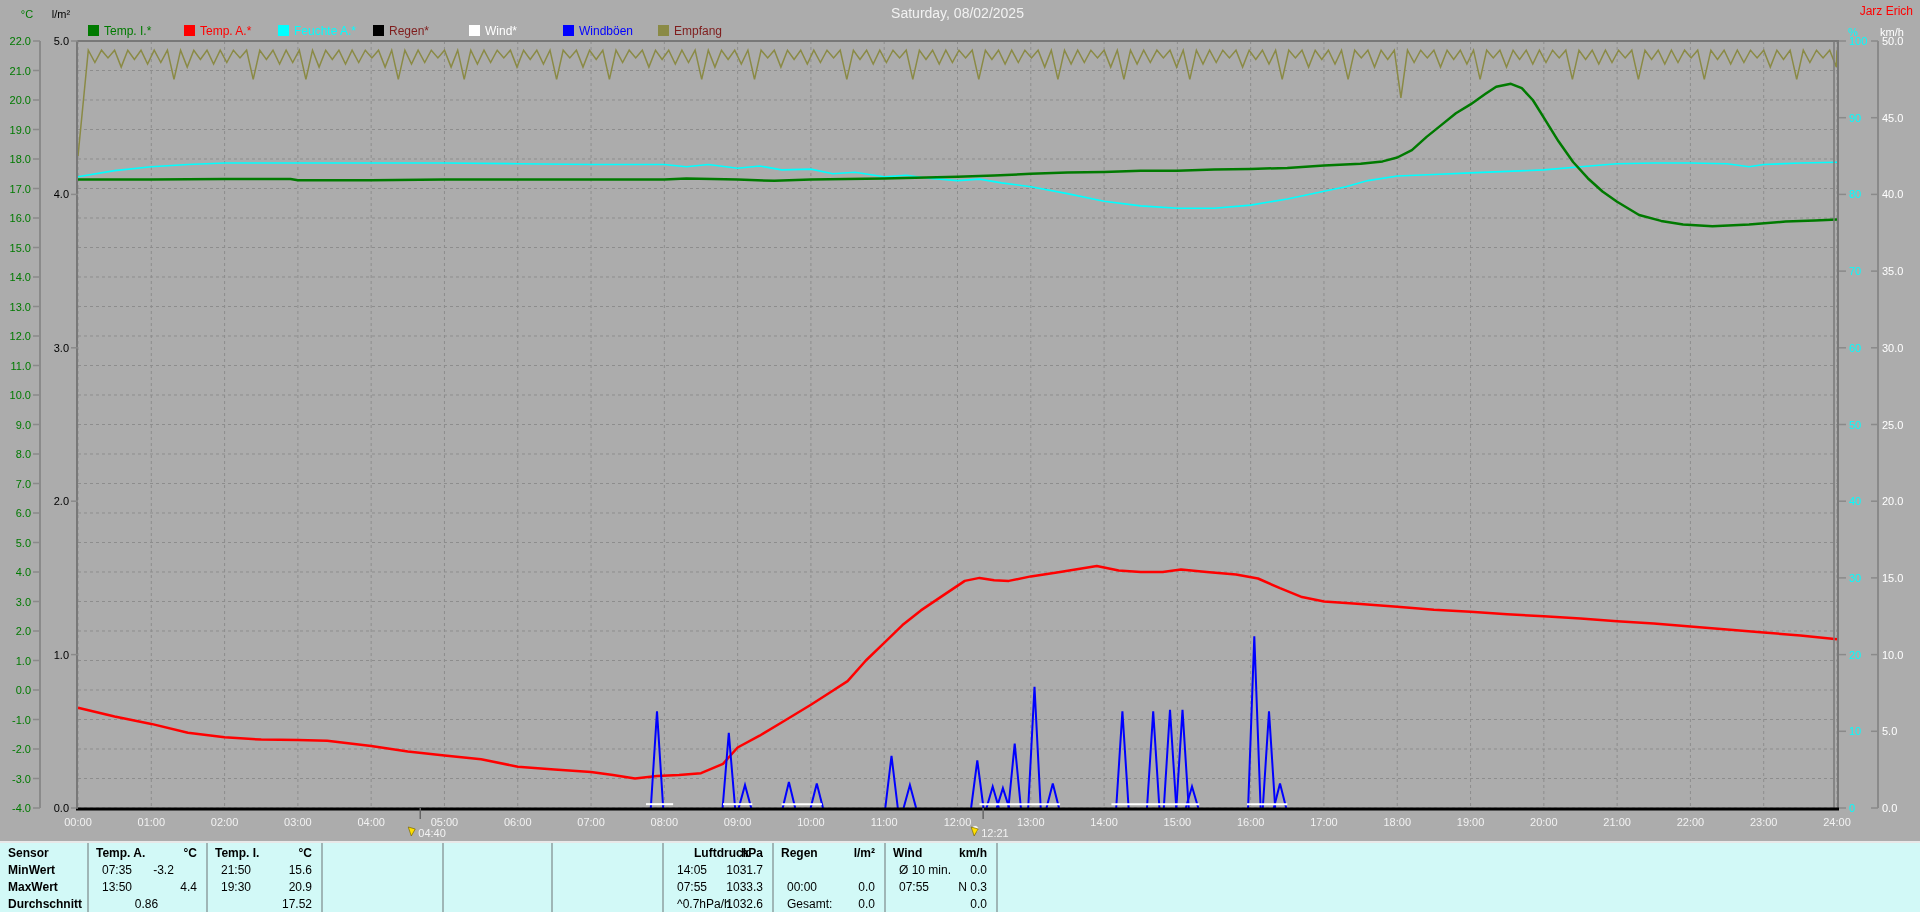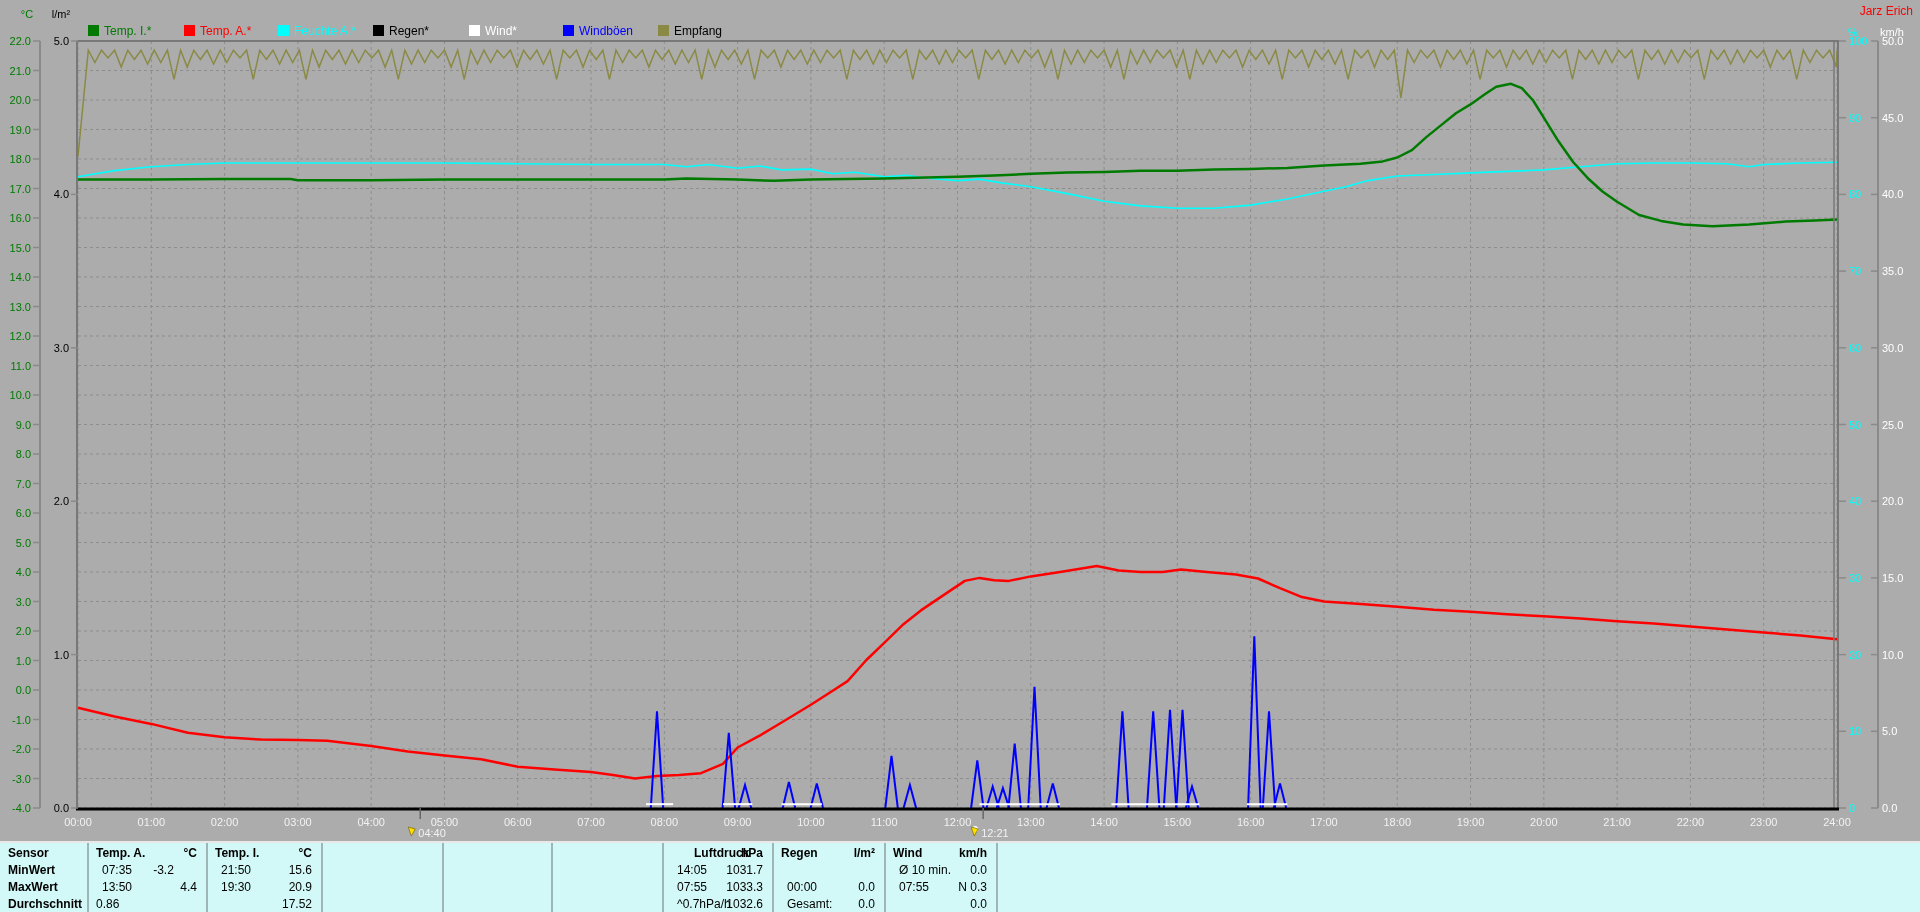--- a/index.html
+++ b/index.html
@@ -266,29 +266,30 @@
         <line x1="983.1520833333333" y1="808" x2="983.1520833333333" y2="819" stroke="#666" stroke-width="1.5"></line>
         <circle cx="975.1520833333333" cy="829" r="3.5" fill="#f8f8f8" stroke="#888" stroke-width="0.5"></circle>
         <polygon points="971.1520833333333,827 978.1520833333333,829 974.1520833333333,836" fill="#ffe000" stroke="#776600" stroke-width="0.7"></polygon>
         <text x="981.1520833333333" y="837" font-size="11" fill="#f2f2f2">12:21</text>
       </g>
     </svg>
   <span class="ovl axis-unit" style="left:8px;top:8px;width:38px;text-align:center;color:#007a00">°C</span>
   <span class="ovl axis-unit" style="left:44px;top:8px;width:34px;text-align:center;color:#000">l/m²</span>
   <span class="ovl axis-unit" style="left:1848px;top:26px;color:#00ffff">%</span>
   <span class="ovl axis-unit" style="left:1880px;top:26px;color:#fff">km/h</span>
+  <span class="ovl" id="title">Saturday, 08/02/2025</span>
   <span class="ovl" id="watermark">Jarz Erich</span>
   <div id="legend">
       <span class="legend-item" style="left: 88px;"><span class="sw" style="background: rgb(0, 122, 0);"></span><span style="color: rgb(0, 122, 0);">Temp. I.*</span></span>
       <span class="legend-item" style="left: 184px;"><span class="sw" style="background: rgb(255, 0, 0);"></span><span style="color: rgb(255, 0, 0);">Temp. A.*</span></span>
       <span class="legend-item" style="left: 278px;"><span class="sw" style="background: rgb(0, 255, 255);"></span><span style="color: rgb(0, 255, 255);">Feuchte A.*</span></span>
-      <span class="legend-item" style="left: 373px;"><span class="sw" style="background: rgb(0, 0, 0);"></span><span style="color: #000000;">Regen*</span></span>
+      <span class="legend-item" style="left: 373px;"><span class="sw" style="background: rgb(0, 0, 0);"></span><span style="color: #7f1d1d;">Regen*</span></span>
       <span class="legend-item" style="left: 469px;"><span class="sw" style="background: rgb(255, 255, 255);"></span><span style="color: rgb(255, 255, 255);">Wind*</span></span>
       <span class="legend-item" style="left: 563px;"><span class="sw" style="background: rgb(0, 0, 255);"></span><span style="color: rgb(0, 0, 255);">Windböen</span></span>
-      <span class="legend-item" style="left: 658px;"><span class="sw" style="background: rgb(138, 138, 69);"></span><span style="color: #000000;">Empfang</span></span>
+      <span class="legend-item" style="left: 658px;"><span class="sw" style="background: rgb(138, 138, 69);"></span><span style="color: #7f1d1d;">Empfang</span></span>
     </div>
 </div>
 
 <div id="infotable">
     <div class="divider" style="left: 87px;"></div>
     <div class="divider" style="left: 206px;"></div>
     <div class="divider" style="left: 321px;"></div>
     <div class="divider" style="left: 442px;"></div>
     <div class="divider" style="left: 551px;"></div>
     <div class="divider" style="left: 662px;"></div>
@@ -299,21 +300,21 @@
     <div class="tcell b" style="left: 8px; top: 19px; width: 78px;">MinWert</div>
     <div class="tcell b" style="left: 8px; top: 36px; width: 92px;">MaxWert</div>
     <div class="tcell b" style="left: 8px; top: 53px; width: 78px;">Durchschnitt</div>
     <div class="tcell b" style="left: 96px; top: 2px; width: 103px;">Temp. A.</div>
     <div class="tcell b" style="left: 96px; top: 2px; width: 101px; text-align: right;">°C</div>
     <div class="tcell" style="left: 102px; top: 19px; width: 97px;">07:35</div>
     <div class="tcell" style="left: 113px; top: 19px; width: 101px; text-align: center;">-3.2</div>
     <div class="tcell" style="left: 102px; top: 36px; width: 97px;">13:50</div>
     <div class="tcell" style="left: 96px; top: 36px; width: 101px; text-align: right;">4.4</div>
     <div class="tcell" style="left: 102px; top: 53px; width: 97px;"></div>
-    <div class="tcell" style="left: 96px; top: 53px; width: 101px; text-align: left;">0.86</div>
+    <div class="tcell" style="left: 96px; top: 53px; width: 101px; text-align: center;">0.86</div>
     <div class="tcell b" style="left: 215px; top: 2px; width: 99px;">Temp. I.</div>
     <div class="tcell b" style="left: 215px; top: 2px; width: 97px; text-align: right;">°C</div>
     <div class="tcell" style="left: 221px; top: 19px; width: 93px;">21:50</div>
     <div class="tcell" style="left: 215px; top: 19px; width: 97px; text-align: right;">15.6</div>
     <div class="tcell" style="left: 221px; top: 36px; width: 93px;">19:30</div>
     <div class="tcell" style="left: 215px; top: 36px; width: 97px; text-align: right;">20.9</div>
     <div class="tcell" style="left: 221px; top: 53px; width: 93px;"></div>
     <div class="tcell" style="left: 215px; top: 53px; width: 97px; text-align: right;">17.52</div>
     <div class="tcell b" style="left: 671px; top: 2px; width: 94px; padding-left: 23px;">Luftdruck</div>
     <div class="tcell b" style="left: 671px; top: 2px; width: 92px; text-align: right;">hPa</div>

